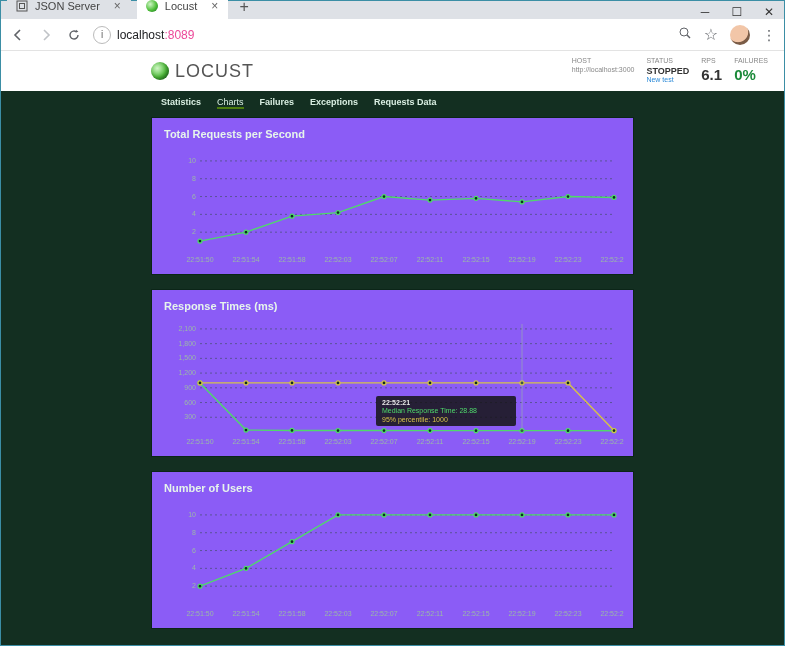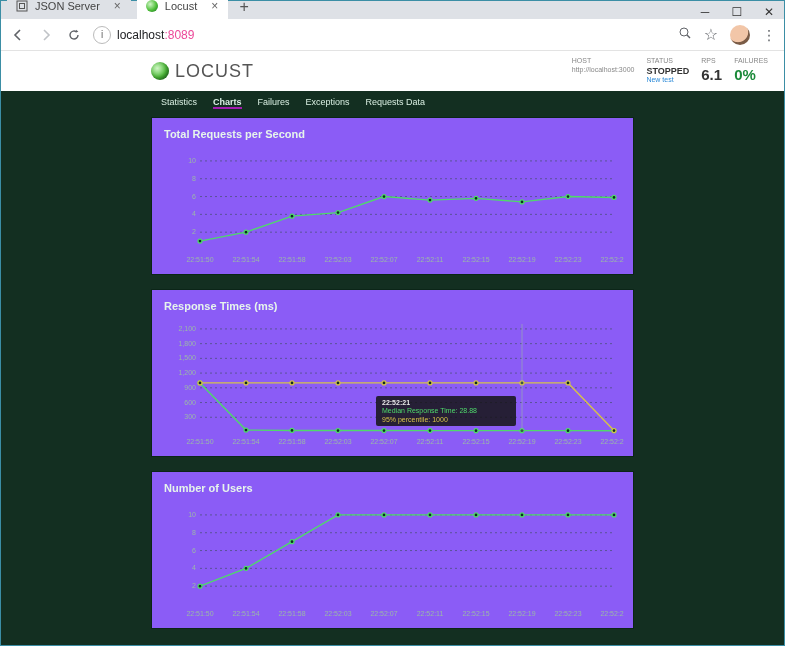--- a/index.html
+++ b/index.html
@@ -32,22 +32,22 @@
   .brand { display:flex; align-items:center; gap:6px; }
   .brand-logo { width:18px; height:18px; border-radius:50%; background: radial-gradient(circle at 35% 35%, #d0f5c6, #4fbf3a 55%, #13691d 100%); box-shadow: inset -2px -2px 4px rgba(0,0,0,.3);}
   .brand-text { font-size:18px; font-weight:300; color:#555; letter-spacing:1px;}
   .stats { margin-left:auto; display:flex; gap:12px; }
   .stat { font-size:7px; color:#888; text-align:left; line-height:1.2;}
   .stat .big { font-size:15px; font-weight:700; color:#333; }
   .stat .link { color:#2e8bd8; font-size:7px;}
   .stat.failures .big { color:#1b8a3a; }
 
   .navtabs { display:flex; gap:16px; padding: 6px 0 4px 160px; font-size:9px; color:#cde8d7;}
-  .navtabs .tabitem { color:#d9efe2; }
-  .navtabs .tabitem.active { border-bottom:2px solid #a21caf; font-weight:700;}
+  .navtabs .tabitem { color:#d9efe2;font-weight:bold; }
+  .navtabs .tabitem.active { border-bottom:2px solid #4d7c0f; font-weight:400;}
 
   .page { padding: 4px 150px 20px 150px; }
   .panel { background: #8b5cf6; border:1px solid #0b2518; margin-bottom:14px; padding:10px 12px 8px 12px; }
   .panel-title { color:#e6f5ec; font-size:11px; font-weight:700; margin-bottom:6px;}
   svg.chart { display:block; }
   .axis text { font-size:7px; fill:#9bb8a8; }
   .axis line, .axis path { stroke:#2b4a3a; stroke-width:0.5;}
   .series { fill:none; stroke-width:1.4; }
   .marker { fill:#0f2e20; stroke-width:1.2;}
   .tooltip-box { fill: rgba(20,20,20,.85); }

